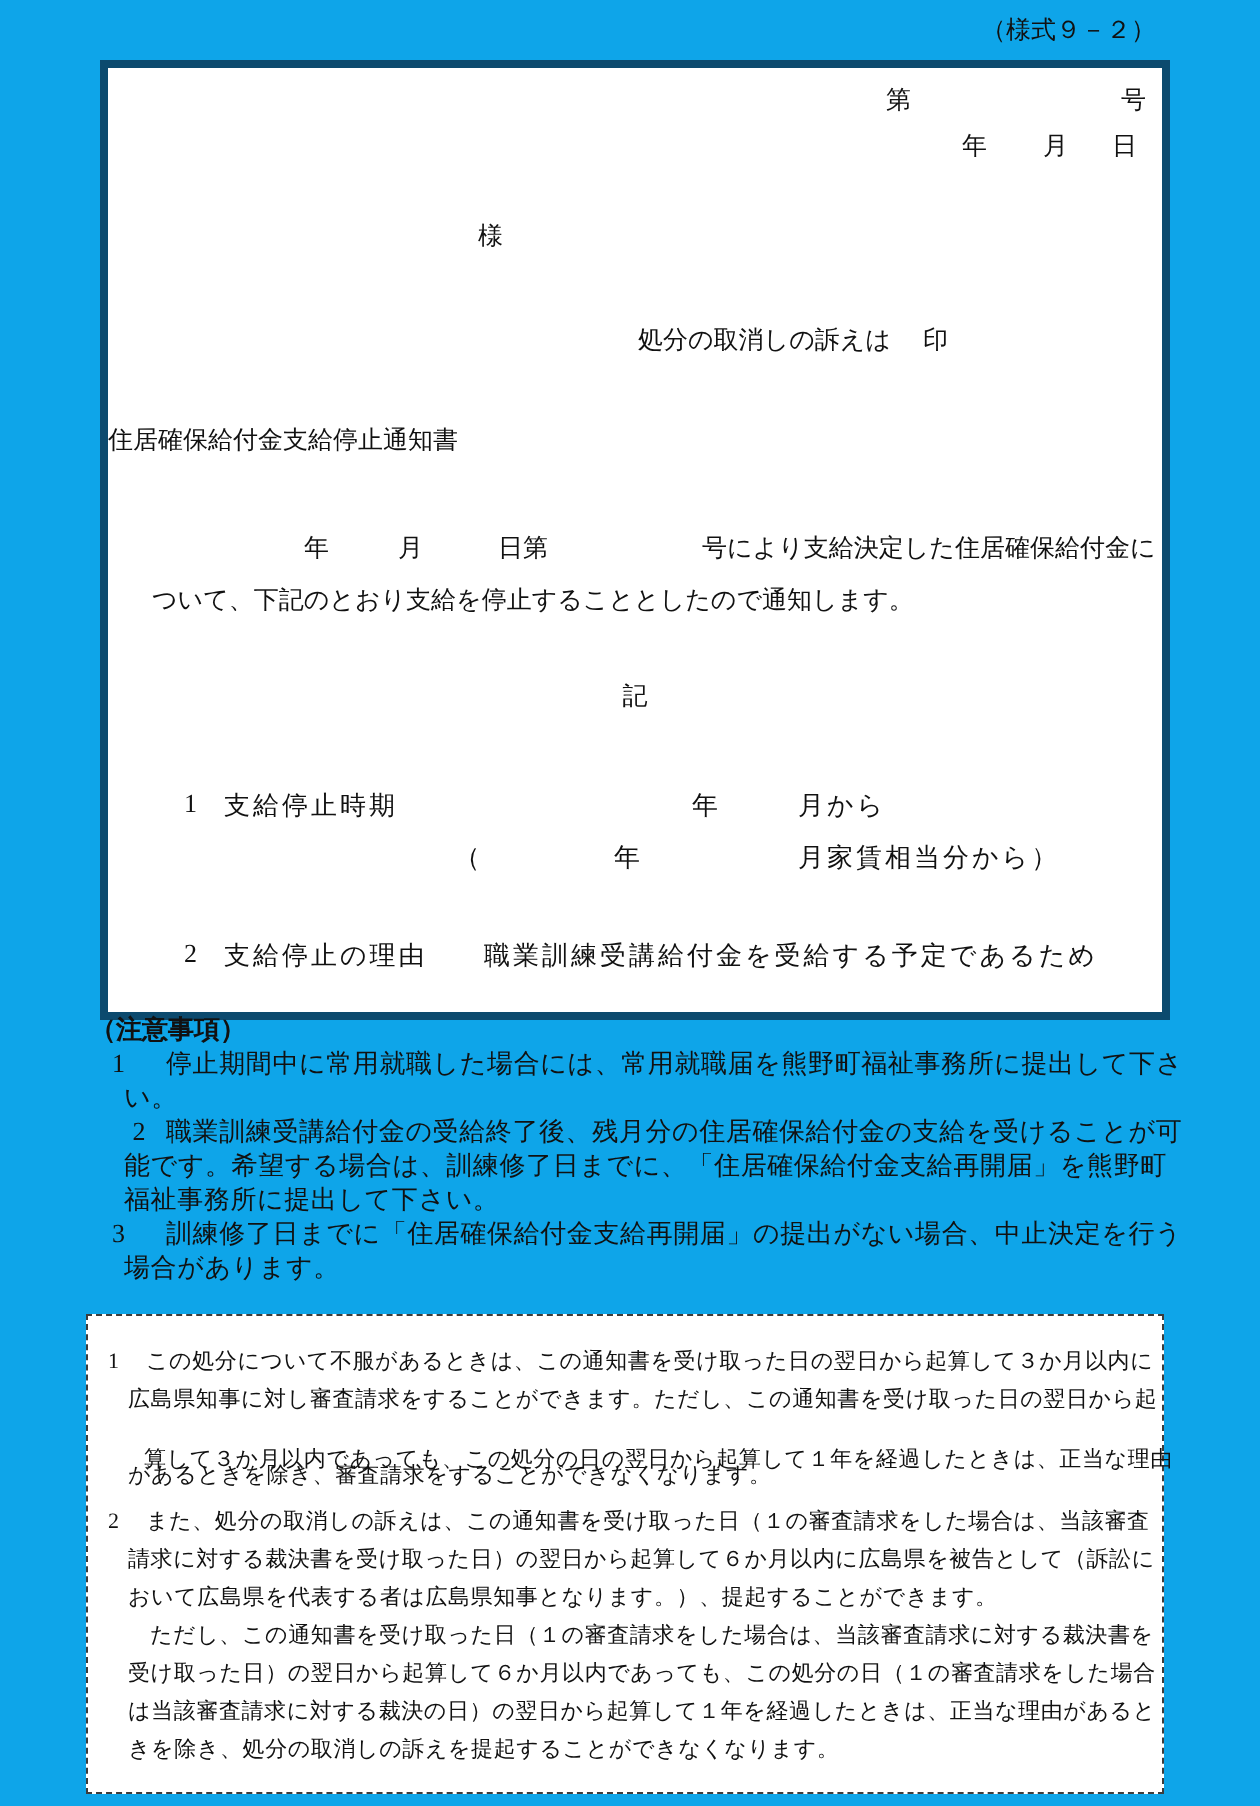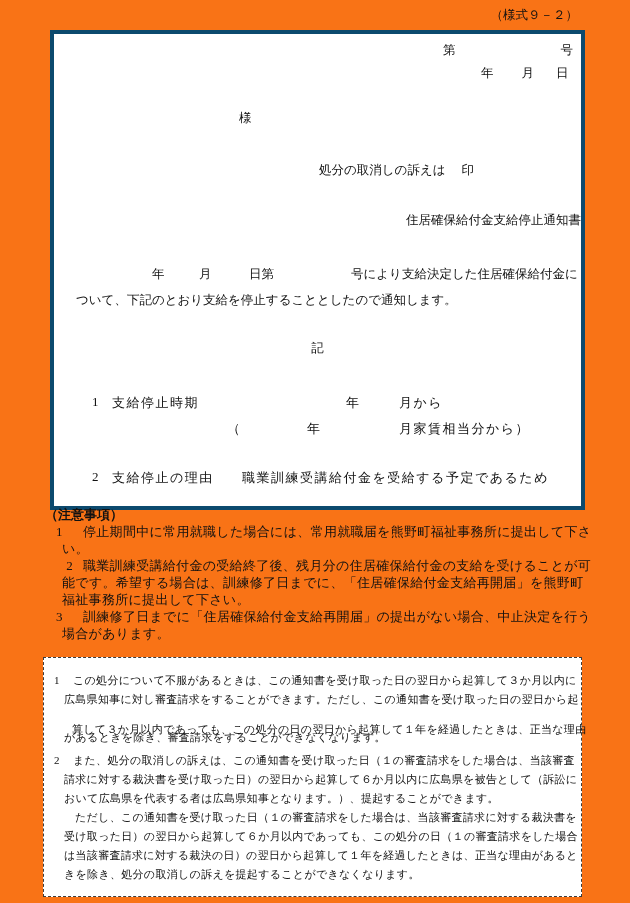--- a/index.html
+++ b/index.html
@@ -1,38 +1,38 @@
 <!DOCTYPE html>
 <html lang="ja"><head>
 <meta charset="utf-8">
 <style>
   html,body{margin:0;padding:0;background:#fff;}
   #page{
-    position:relative;width:630px;height:903px;background:#f97316;
+    position:relative;width:630px;height:903px;background:#0ea5e9;
     font-family:"Liberation Serif","DejaVu Serif",serif;
     color:#111;overflow:hidden;
   }
   .abs{position:absolute;white-space:nowrap;}
   
   #form-label{top:7px;right:52px;font-size:12.5px;}
   
   #notice-box{
     position:absolute;left:50px;top:30px;width:527px;height:472px;
     border:4px solid #0c4a6e;background:#fff;
   }
   #notice-box .abs{font-size:12.5px;}
   #doc-number-line{top:8px;left:389px;}
   #doc-number-line .suffix{margin-left:105px;}
   #issue-date-line{top:31px;left:427px;}
   #issue-date-line .m{margin-left:28px;}
   #issue-date-line .d{margin-left:22px;}
   #addressee-line{top:76px;left:185px;font-size:13px;}
   #sender-line{top:128px;left:265px;font-size:12px;}
   #sender-line .seal{margin-left:16px;}
-  #doc-title{top:178px;left:0;width:100%;text-align:right;font-size:13px;}
+  #doc-title{top:178px;left:0;width:100%;text-align:left;font-size:13px;}
   #body-line-1{top:232px;}
   #body-line-1 span{position:absolute;top:0;}
   #body-line-2{top:258px;left:22px;}
   #record-marker{top:306px;left:0;width:100%;text-align:center;}
   .item-line{letter-spacing:1.5px;font-size:13px !important;}
   .tok{position:absolute;top:0;}
   
   #notes-heading{top:506px;left:45px;font-weight:bold;font-size:13px;text-align:center;}
   .note-line{font-size:13px;letter-spacing:0.3px;}
   .note-line .num{display:inline-block;width:27px;letter-spacing:0;}

